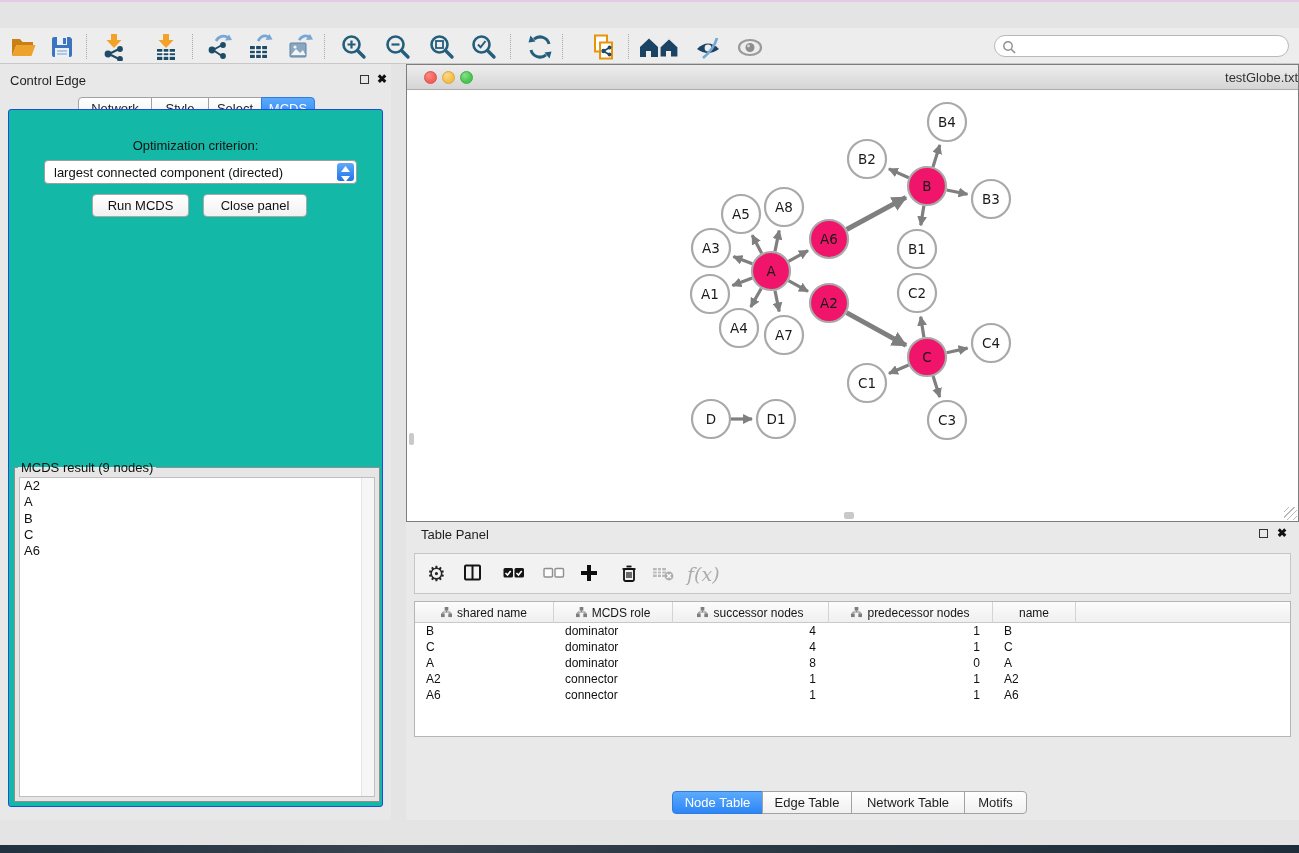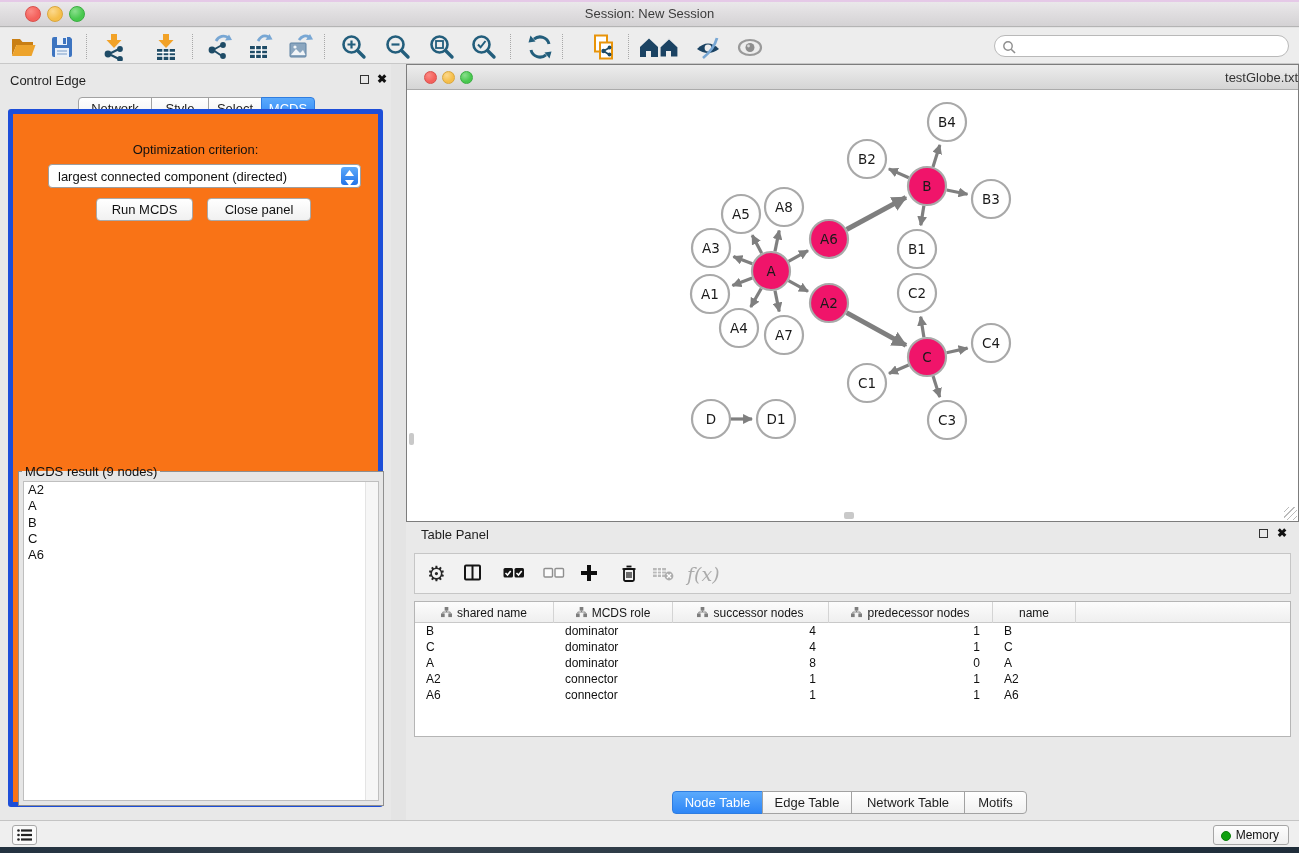--- a/index.html
+++ b/index.html
@@ -48,21 +48,21 @@
   .cp-header { position:absolute; left:10px; top:9px; }
   .cp-float { position:absolute; left:360px; top:11px; cursor:pointer; }
   .cp-close { position:absolute; left:377px; top:10px; cursor:pointer; }
   .cp-tabs { position:absolute; left:78px; top:33px; height:23px; display:flex; }
   .tab { height:23px; border:1px solid #A2A2A2; margin-left:-1px; background:linear-gradient(#FFFFFF,#F0F0F0);
     font-size:13px; color:#1E1E1E; display:flex; align-items:center; justify-content:center; cursor:pointer; }
   .tab:first-child { border-radius:4px 0 0 4px; margin-left:0; }
   .tab:last-child { border-radius:0 4px 4px 0; }
   .tab.selected { background:linear-gradient(#5BAAFC,#2E86F6); color:#fff; border-color:#2F7DE0; }
   .cp-box { position:absolute; left:8px; top:45px; width:375px; height:698px;
-    border:5px solid #1d4ed8; border-radius:3px; background:#f97316; }
+    border:1px solid #1d4ed8; border-radius:3px; background:#14b8a6; }
   .opt-label { position:absolute; left:0; right:0; top:28px; text-align:center; font-size:13px; color:#111; }
   .dropdown { position:absolute; left:35px; top:50px; width:313px; height:24px; background:#fff;
     border:1px solid #9E9E9E; border-radius:4px; cursor:pointer; }
   .dropdown .val { position:absolute; left:9px; top:4px; font-size:13px; color:#111; white-space:nowrap; }
   .dropdown .spin { position:absolute; right:2px; top:2px; bottom:2px; width:17px; border-radius:3px;
     background:linear-gradient(#5FABFB,#2173E8); }
   .dropdown .spin svg { display:block; margin:2px auto 0; }
   .btn { position:absolute; height:23px; background:linear-gradient(#FFFFFF,#F1F1F1);
     border:1px solid #A9A9A9; border-radius:4px; font-size:13px; color:#111; cursor:pointer;
     font-family:"Liberation Sans", sans-serif; }
@@ -118,26 +118,20 @@
     background:#0FA00F; border:1px solid #0B7F0B; }
 </style>
 </head>
 <body>
 
 <div class="screen">
   <div class="desktop-strip"></div>
 
   <div class="app-window">
 
-    <div class="titlebar">
-      <span class="light red"></span>
-      <span class="light yellow"></span>
-      <span class="light green"></span>
-      <div class="title">Session: New Session</div>
-    </div>
 
     <div class="toolbar">
       <button class="tbtn" style="left:9px">
         <svg viewBox="0 0 28 28">
           <path d="M3 23 V6 h8 l2.5 3 H24 v3 H7.5 Z" fill="#C97F14"></path>
           <path d="M3 23 L7.5 12 H26.5 L22.5 23 Z" fill="#EDA32B"></path>
         </svg>
       </button>
       <button class="tbtn" style="left:48px">
         <svg viewBox="0 0 28 28">
@@ -549,30 +543,14 @@
       </div>
 
       <div class="tp-tabs" id="tp-tabs">
           <div class="tab selected" style="width: 91px;">Node Table</div>
           <div class="tab" style="width: 90px;">Edge Table</div>
           <div class="tab" style="width: 114px;">Network Table</div>
           <div class="tab" style="width: 63px;">Motifs</div>
         </div>
     </div>
 
-    <div class="statusbar">
-      <button class="status-left-btn">
-        <svg width="15" height="12" viewBox="0 0 15 12" style="display:block;margin:3px auto">
-          <circle cx="1.5" cy="1.5" r="1.3" fill="#222"></circle>
-            <rect x="4" y="0.4" width="11" height="2.2" fill="#222"></rect>
-          <circle cx="1.5" cy="6" r="1.3" fill="#222"></circle>
-            <rect x="4" y="4.9" width="11" height="2.2" fill="#222"></rect>
-          <circle cx="1.5" cy="10.5" r="1.3" fill="#222"></circle>
-            <rect x="4" y="9.4" width="11" height="2.2" fill="#222"></rect>
-        </svg>
-      </button>
-      <button class="memory-btn">
-        <span class="memory-dot"></span>
-        <span>Memory</span>
-      </button>
-    </div>
   </div>
 </div>
 
 </body></html>

